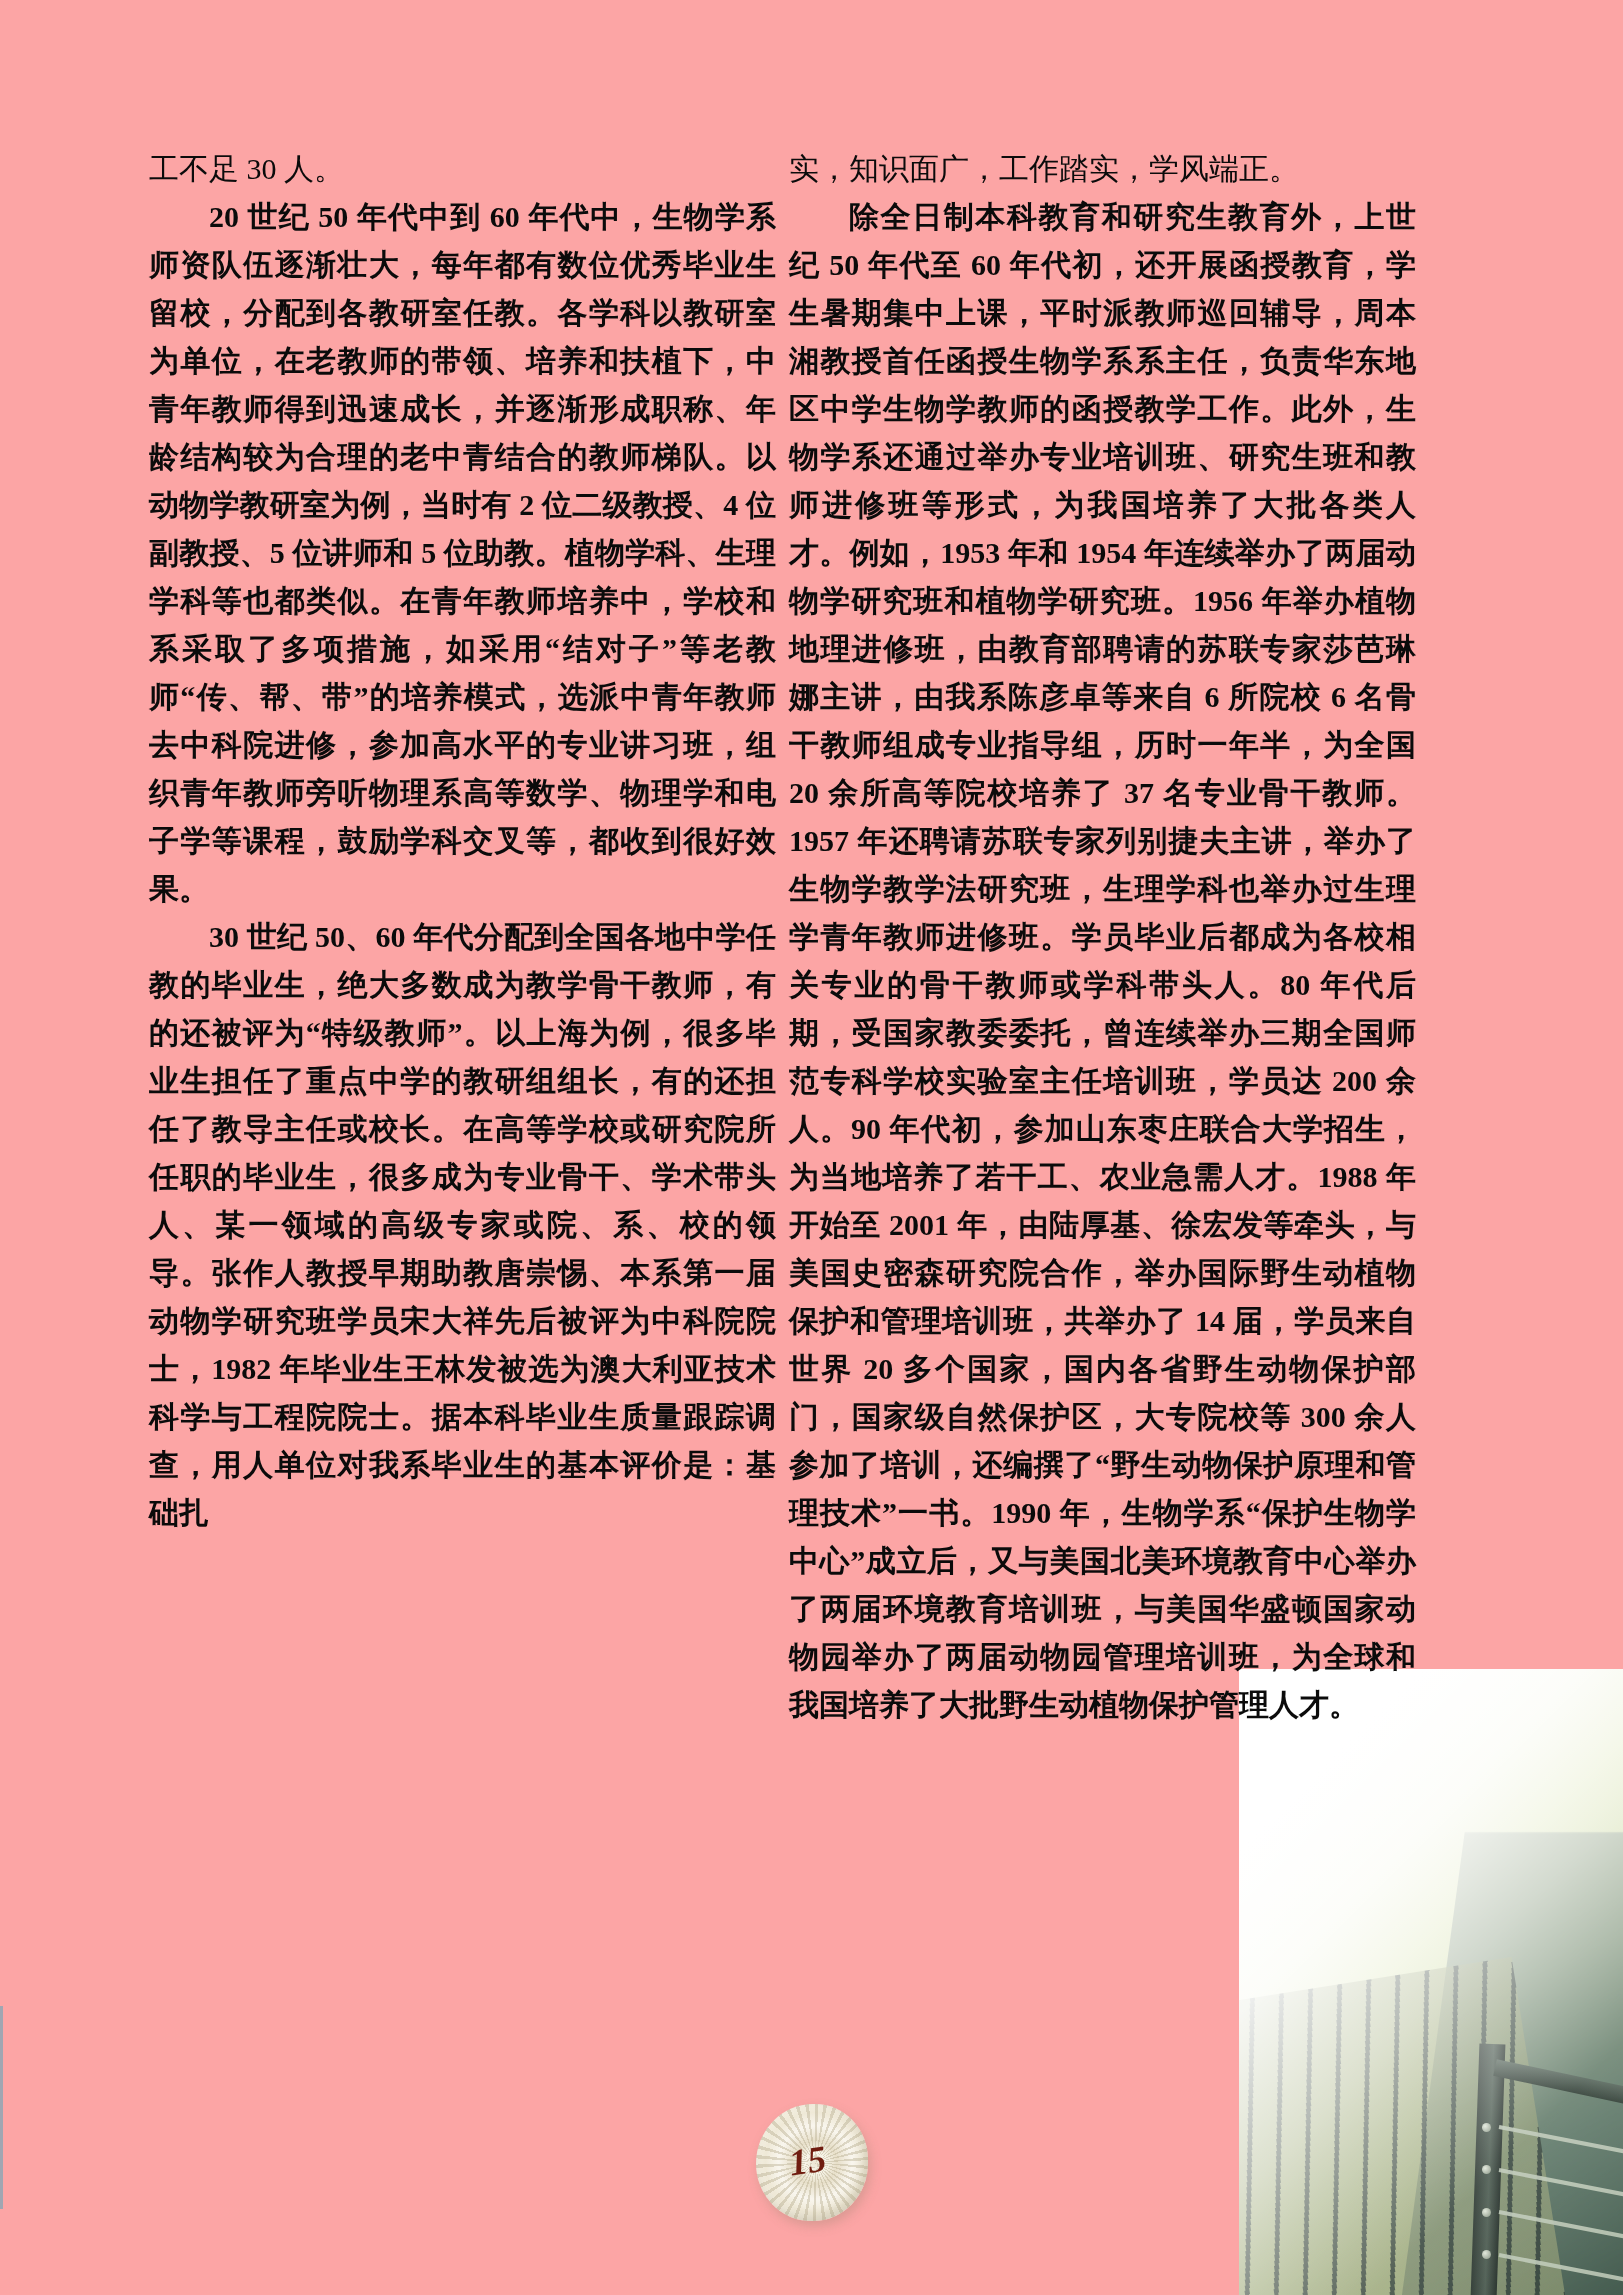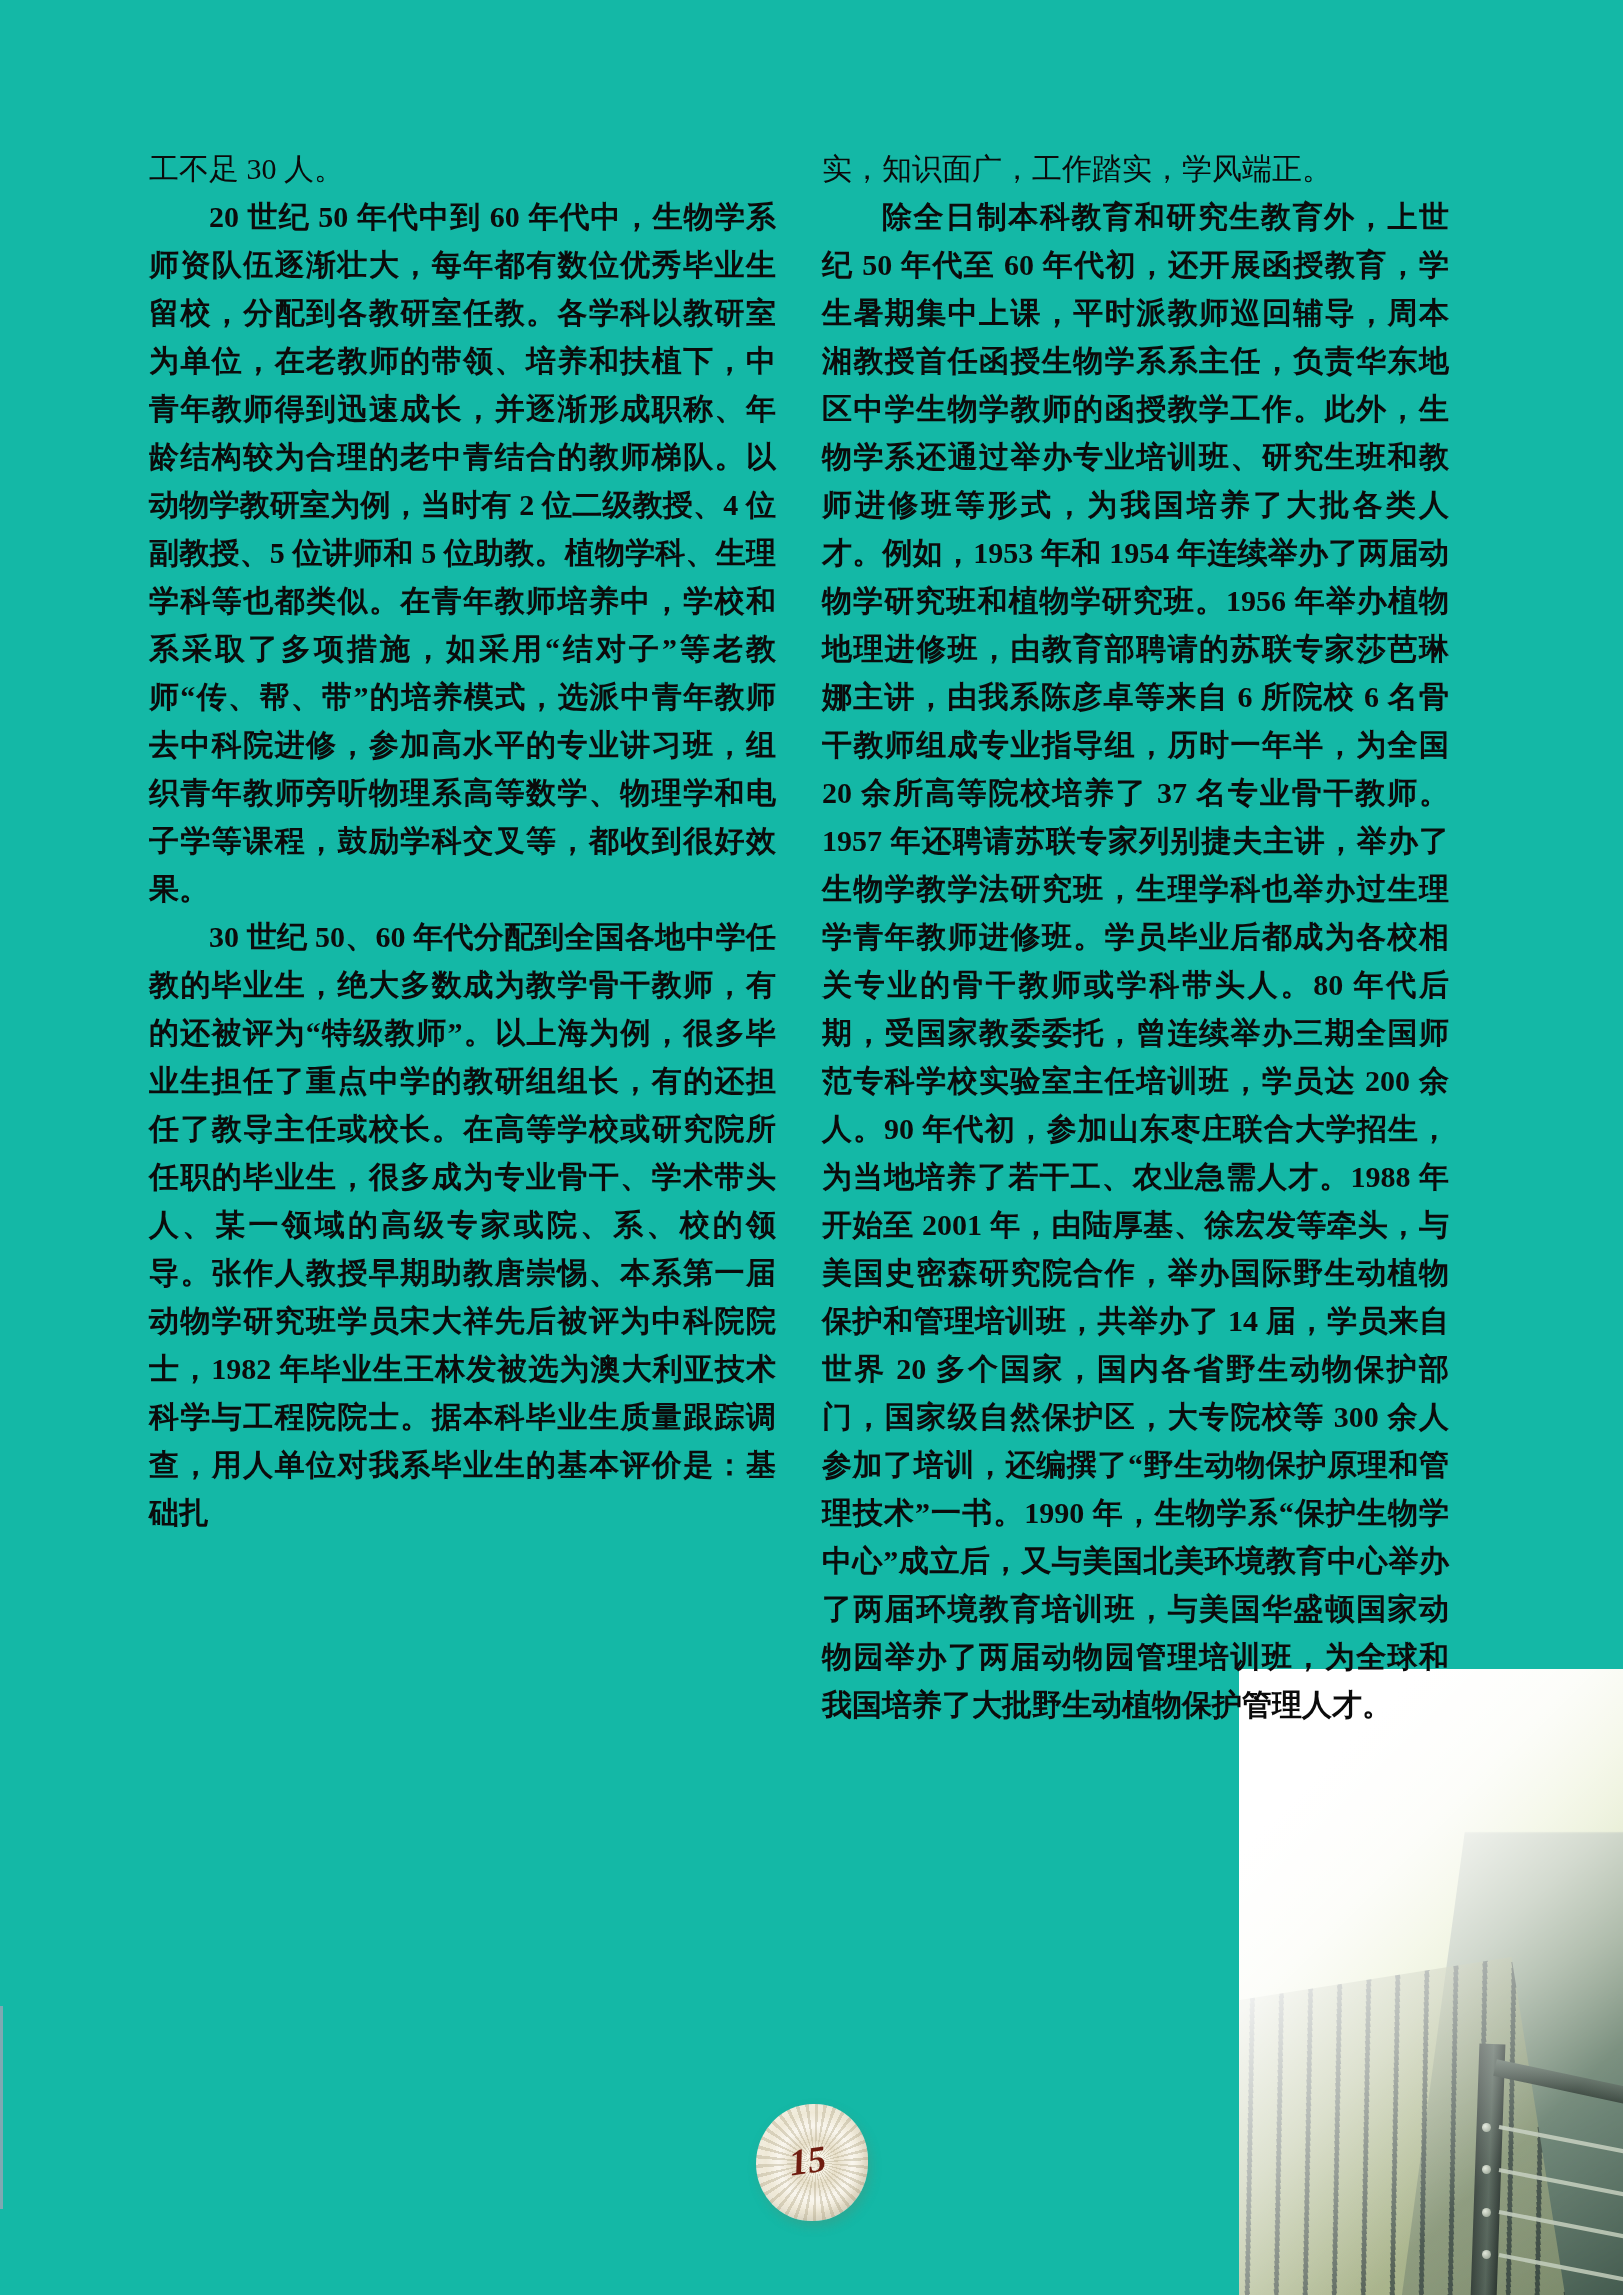--- a/index.html
+++ b/index.html
@@ -1,37 +1,37 @@
 <!DOCTYPE html>
 <html style="font-size:10.4px"><head>
 <meta charset="utf-8">
 <style>
   html, body { margin: 0; padding: 0; background: #ffffff; }
   .page {
     position: relative;
     width: 1623px;
     height: 2295px;
-    background: #14b8a6;
+    background: #fca5a5;
     overflow: hidden;
     font-family: "Liberation Serif", "DejaVu Serif", serif;
   }
 
   
   .col {
     position: absolute;
     top: 145px;
     width: 627px;
     font-size: 30px;
     line-height: 48px;
     text-align: justify;
     color: #0b0b0b;
     z-index: 2;
   }
   .col-left  { left: 149px; }
-  .col-right { left: 822px; }
+  .col-right { left: 789px; }
   .para { margin: 0; padding: 0; }
   .para.indent { text-indent: 60px; font-weight: bold; }
 
   
   .photo {
     position: absolute;
     left: 1239px; top: 1669px;
     width: 384px; height: 626px;
     overflow: hidden;
     z-index: 1;

